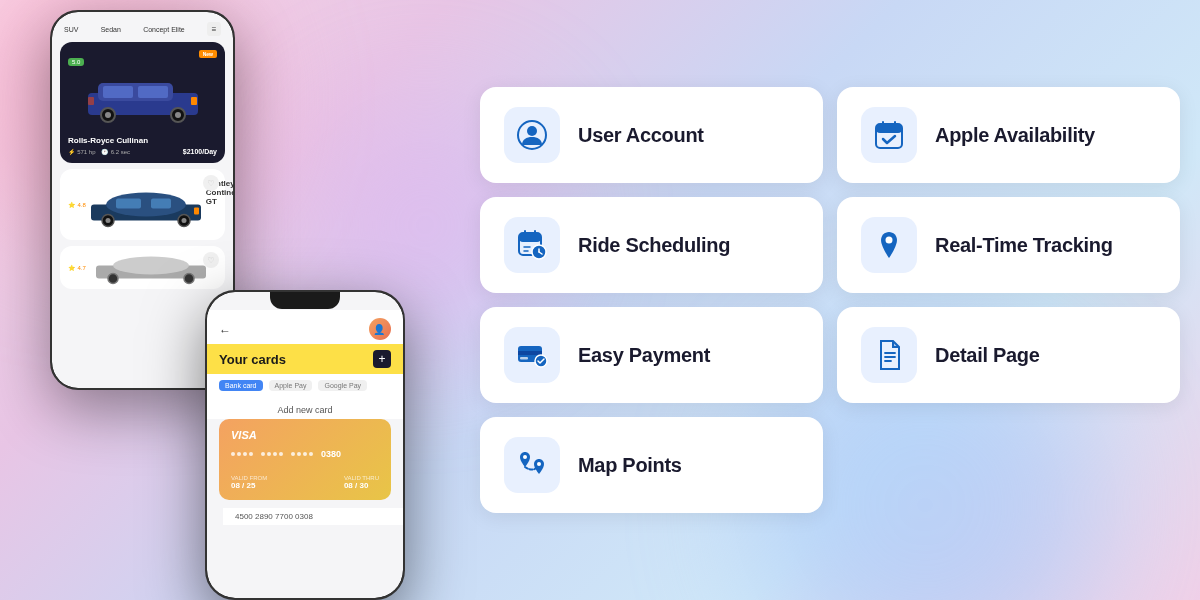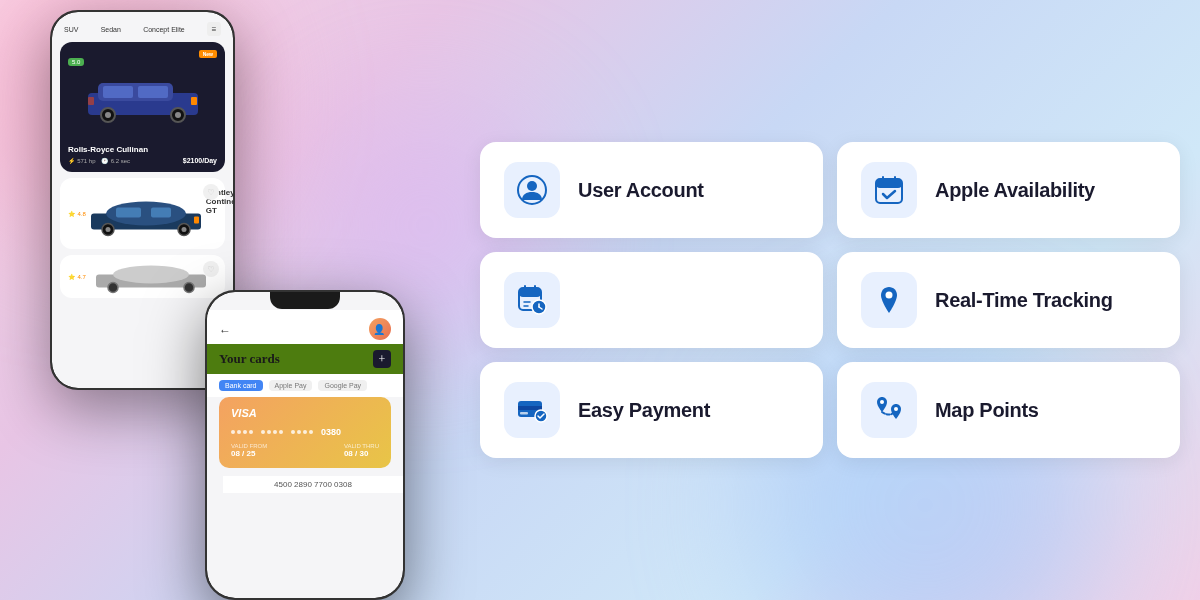--- a/index.html
+++ b/index.html
@@ -118,21 +118,21 @@
 
     .car-img-placeholder svg {
       width: 120px;
       height: 50px;
     }
 
     .car-name {
       color: white;
       font-size: 8px;
       font-weight: 600;
-      margin-top: 20px;
+      margin-top: 11px;
     }
 
     .new-badge {
       position: absolute;
       top: 8px;
       right: 8px;
       background: #ff8c00;
       color: white;
       font-size: 5px;
       padding: 1px 4px;
@@ -250,22 +250,21 @@
       justify-content: center;
       font-size: 10px;
       color: white;
     }
 
     .cards-title-row {
       display: flex;
       justify-content: space-between;
       align-items: center;
       padding: 6px 12px;
-      background: #4d7c0f;
-      font-family: Liberation Serif, serif;
+      background: #fde047;
     }
 
     .cards-title {
       font-size: 13px;
       font-weight: 700;
       color: #1a1a1a;
     }
 
     .add-btn {
       width: 18px;
@@ -348,36 +347,35 @@
 
     .card-last-digits {
       color: white;
       font-size: 9px;
       font-weight: bold;
     }
 
     .card-dates {
       display: flex;
       justify-content: space-between;
-      margin-top: 6px;
+      margin-top: 16px;
     }
 
     .card-date-label {
       font-size: 6px;
       color: rgba(255,255,255,0.7);
     }
 
     .card-date-value {
       font-size: 8px;
       color: white;
       font-weight: bold;
     }
 
     .card-number-full {
-      text-align: center;
       font-size: 8px;
       color: #555;
       padding: 4px 12px;
       background: white;
       margin-left: 16px;
     }
 
     
     .features-area {
       position: absolute;
@@ -523,20 +521,21 @@
         <span class="cards-title">Your cards</span>
         <div class="add-btn">+</div>
       </div>
 
       <div class="card-tabs">
         <div class="card-tab active">Bank card</div>
         <div class="card-tab inactive">Apple Pay</div>
         <div class="card-tab inactive">Google Pay</div>
       </div>
 
+      <div class="add-new-card-section">Add new card</div>
 
       <div class="visa-card">
         <div class="visa-label">VISA</div>
         <div class="card-dots">
           <div class="card-dot-group">
             <div class="card-dot"></div>
               <div class="card-dot"></div>
               <div class="card-dot"></div>
               <div class="card-dot"></div>
           </div>
@@ -606,20 +605,21 @@
         <line x1="9" y1="2" x2="9" y2="7" stroke="#1565C0" stroke-width="2" stroke-linecap="round"></line>
         <line x1="19" y1="2" x2="19" y2="7" stroke="#1565C0" stroke-width="2" stroke-linecap="round"></line>
 
         <circle cx="23" cy="23" r="7" fill="#1565C0" stroke="white" stroke-width="1.5"></circle>
         <line x1="23" y1="20" x2="23" y2="23" stroke="white" stroke-width="1.5" stroke-linecap="round"></line>
         <line x1="23" y1="23" x2="26" y2="25" stroke="white" stroke-width="1.5" stroke-linecap="round"></line>
         <line x1="8" y1="18" x2="14" y2="18" stroke="#1565C0" stroke-width="1.5" stroke-linecap="round"></line>
         <line x1="8" y1="22" x2="12" y2="22" stroke="#1565C0" stroke-width="1.5" stroke-linecap="round"></line>
       </svg>
     </div>
+    <span class="feature-label">Ride Scheduling</span>
   </div>
 
   <div class="feature-card">
     <div class="feature-icon">
       <svg viewBox="0 0 32 32" fill="none" xmlns="http://www.w3.org/2000/svg">
         <path d="M16 3C11.582 3 8 6.582 8 11c0 6.627 8 18 8 18s8-11.373 8-18c0-4.418-3.582-8-8-8z" fill="#1565C0"></path>
         <circle cx="16" cy="11" r="3.5" fill="white"></circle>
       </svg>
     </div>
     <span class="feature-label">Real-Time Tracking</span>
@@ -632,24 +632,38 @@
         <rect x="2" y="12" width="24" height="4" fill="#0d47a1"></rect>
         <rect x="4" y="18" width="8" height="2.5" rx="1" fill="white" opacity="0.7"></rect>
 
         <circle cx="25" cy="22" r="6" fill="#1565C0" stroke="white" stroke-width="1.5"></circle>
         <path d="M22 22l2 2 4-4" stroke="white" stroke-width="1.5" stroke-linecap="round" stroke-linejoin="round"></path>
       </svg>
     </div>
     <span class="feature-label">Easy Payment</span>
   </div>
 
-
   <div class="feature-card">
     <div class="feature-icon">
       <svg viewBox="0 0 32 32" fill="none" xmlns="http://www.w3.org/2000/svg">
+        <path d="M8 2h12l6 6v22H8V2z" fill="#e8f0fe" stroke="#1565C0" stroke-width="2"></path>
+        <path d="M20 2v6h6" stroke="#1565C0" stroke-width="2"></path>
+        <line x1="12" y1="14" x2="22" y2="14" stroke="#1565C0" stroke-width="1.8" stroke-linecap="round"></line>
+        <line x1="12" y1="18" x2="22" y2="18" stroke="#1565C0" stroke-width="1.8" stroke-linecap="round"></line>
+        <line x1="12" y1="22" x2="18" y2="22" stroke="#1565C0" stroke-width="1.8" stroke-linecap="round"></line>
+
+        <path d="M20 2l6 6h-6V2z" fill="#1565C0" opacity="0.3"></path>
+      </svg>
+    </div>
+    <span class="feature-label">Detail Page</span>
+  </div>
+
+  <div class="feature-card">
+    <div class="feature-icon">
+      <svg viewBox="0 0 32 32" fill="none" xmlns="http://www.w3.org/2000/svg">
 
         <path d="M9 3C6.239 3 4 5.239 4 8c0 4.314 5 10 5 10s5-5.686 5-10c0-2.761-2.239-5-5-5z" fill="#1565C0"></path>
         <circle cx="9" cy="8" r="2" fill="white"></circle>
 
         <path d="M9 18 Q18 24 23 16" stroke="#1565C0" stroke-width="2" stroke-dasharray="3,2" stroke-linecap="round" fill="none"></path>
 
         <path d="M23 10C20.239 10 18 12.239 18 15c0 4.314 5 10 5 10s5-5.686 5-10c0-2.761-2.239-5-5-5z" fill="#1565C0"></path>
         <circle cx="23" cy="15" r="2" fill="white"></circle>
       </svg>
     </div>

